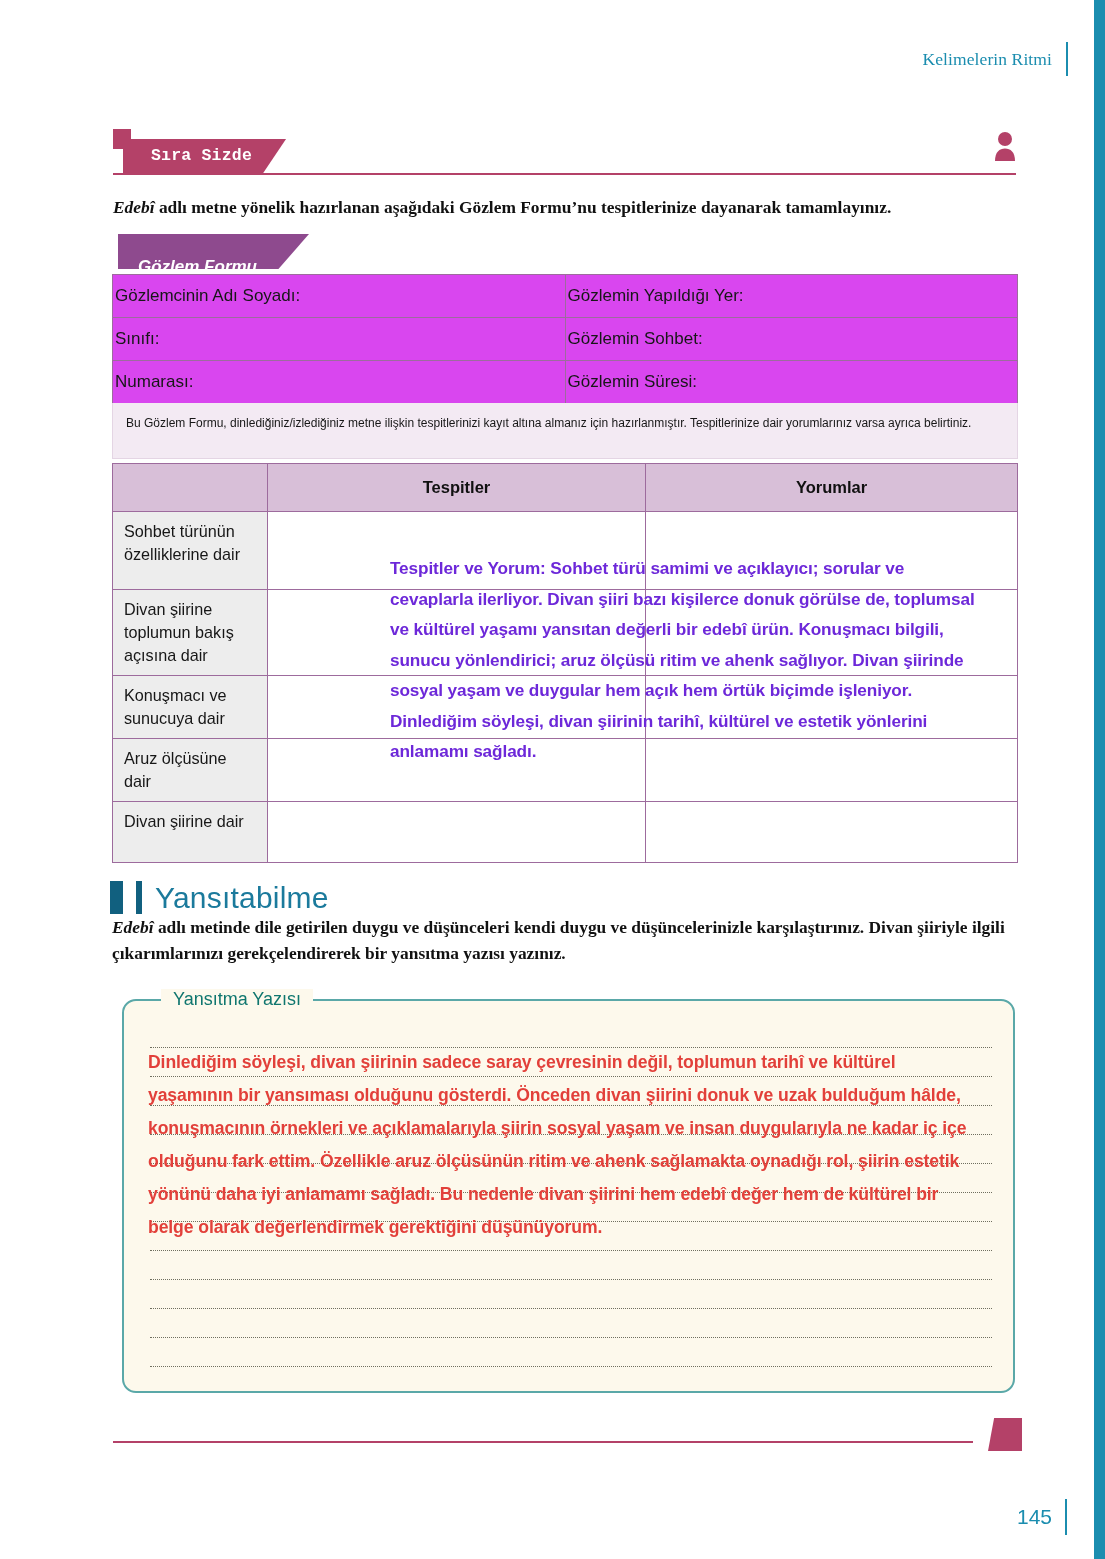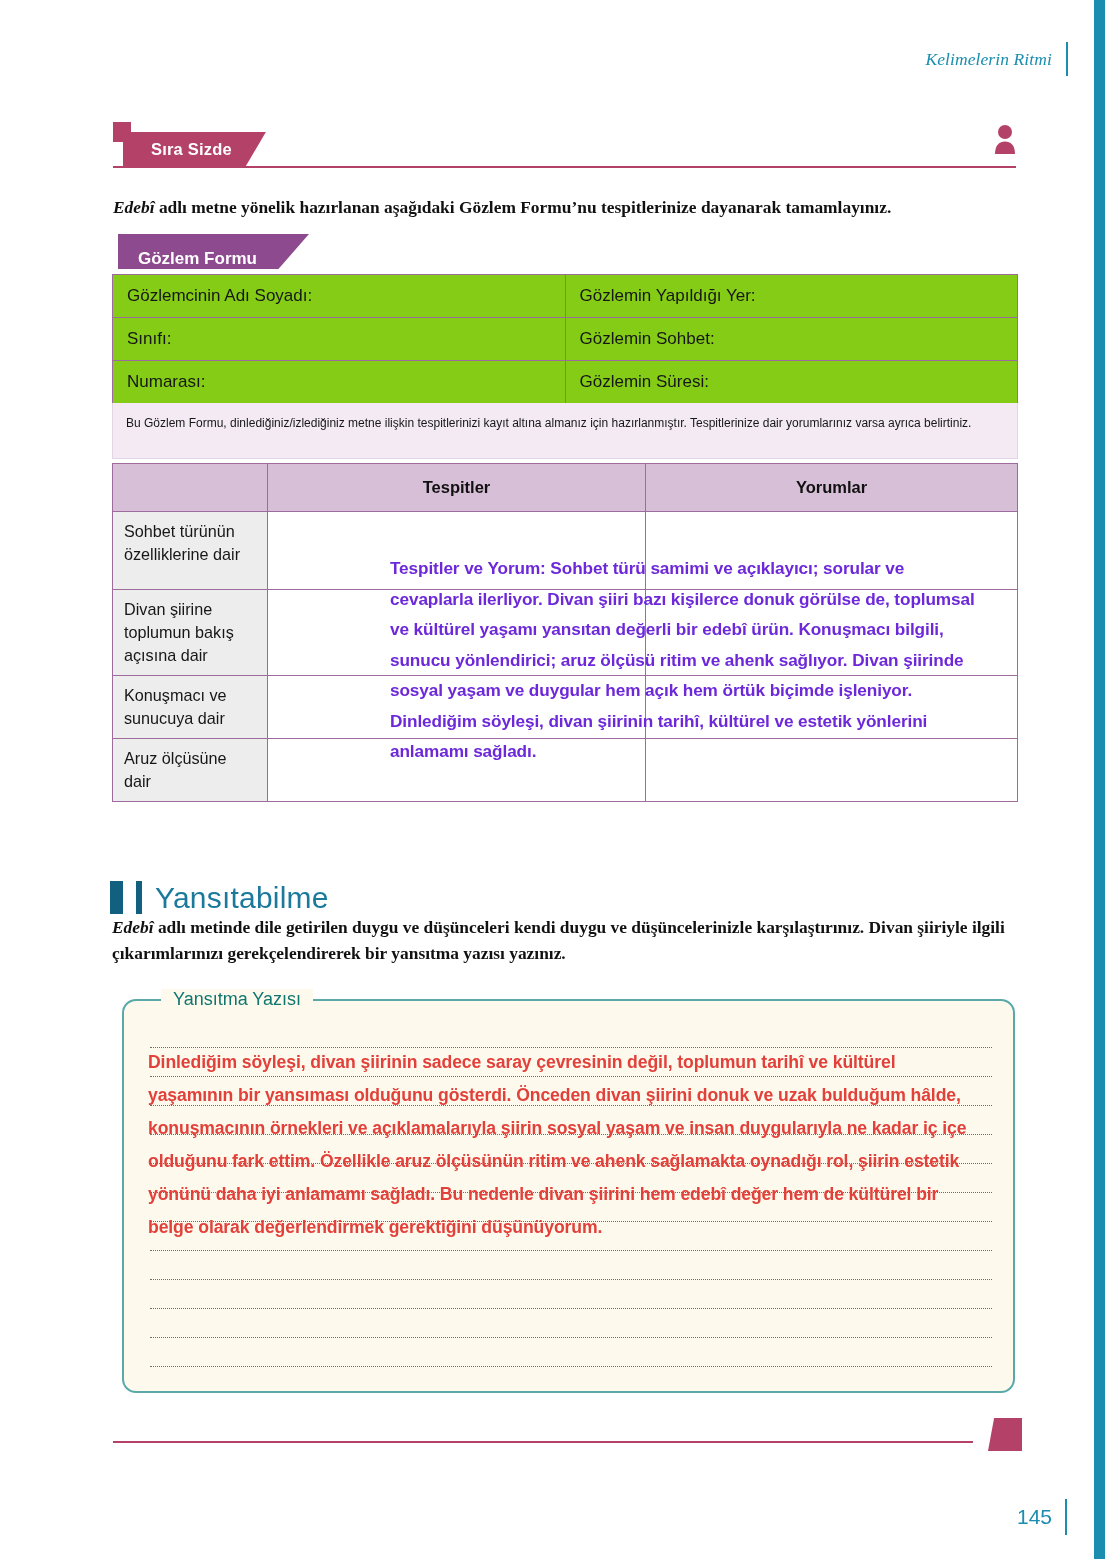--- a/index.html
+++ b/index.html
@@ -36,35 +36,35 @@
     display: flex;
     align-items: center;
     gap: 14px;
   }
   .running-head .rh-text {
     font-family: "Liberation Serif", serif;
     font-size: 17.5px;
     color: #1b8daf;
     letter-spacing: .1px;
     white-space: nowrap;
-    font-style: italic;
   }
   .running-head .rh-rule {
     width: 2px;
     height: 34px;
     background: #1b8daf;
   }
 
   
   .sira-block {
     position: absolute;
     left: 113px;
-    top: 122px;
+    top: 129px;
     width: 903px;
     height: 50px;
+    font-family: Liberation Mono, monospace;
   }
   .sira-tab-square {
     position: absolute;
     left: 0;
     top: 0;
     width: 18px;
     height: 20px;
     background: #b44168;
   }
   .sira-tab {
@@ -111,46 +111,47 @@
     color: #111;
   }
   .intro-para i { font-weight: bold; font-style: italic; }
 
   
   .form-tab {
     position: absolute;
     left: 118px;
     top: 234px;
     height: 35px;
-    padding: 8px 52px 0 20px;
+    padding: 16px 52px 0 20px;
     background: #8e4a8e;
     color: #ffffff;
     font-size: 17px;
     font-weight: bold;
     line-height: 33px;
     white-space: nowrap;
     clip-path: polygon(0 0, 100% 0, 84% 100%, 0 100%);
+    font-style: italic;
   }
 
   
   .id-table {
     position: absolute;
     left: 112px;
     top: 274px;
     width: 906px;
     border-collapse: collapse;
     table-layout: fixed;
   }
   .id-table td {
     border: 1px solid #9d6b9d;
     height: 43px;
-    padding: 0 14px;
+    padding: 0 2px;
     font-size: 17px;
     color: #171717;
-    background: #84cc16;
+    background: #d946ef;
     vertical-align: middle;
   }
 
   
   .note-strip {
     position: absolute;
     left: 112px;
     top: 403px;
     width: 906px;
     min-height: 56px;
@@ -403,20 +404,25 @@
       <td class="cell-t"></td>
       <td class="cell-y"></td>
     </tr>
     <tr>
       <td class="rowlabel" style="height:63px;">Konuşmacı ve sunucuya dair</td>
       <td class="cell-t"></td>
       <td class="cell-y"></td>
     </tr>
     <tr>
       <td class="rowlabel" style="height:62px;">Aruz ölçüsüne dair</td>
+      <td class="cell-t"></td>
+      <td class="cell-y"></td>
+    </tr>
+    <tr>
+      <td class="rowlabel" style="height:61px;">Divan şiirine dair</td>
       <td class="cell-t"></td>
       <td class="cell-y"></td>
     </tr>
   </tbody>
 </table>
 
 <div class="answer-overlay">Tespitler ve Yorum: Sohbet türü samimi ve açıklayıcı; sorular ve cevaplarla ilerliyor. Divan şiiri bazı kişilerce donuk görülse de, toplumsal ve kültürel yaşamı yansıtan değerli bir edebî ürün. Konuşmacı bilgili, sunucu yönlendirici; aruz ölçüsü ritim ve ahenk sağlıyor. Divan şiirinde sosyal yaşam ve duygular hem açık hem örtük biçimde işleniyor. Dinlediğim söyleşi, divan şiirinin tarihî, kültürel ve estetik yönlerini anlamamı sağladı.</div>
 
 <div class="section-head">
   <span class="sh-bar-thick"></span>

